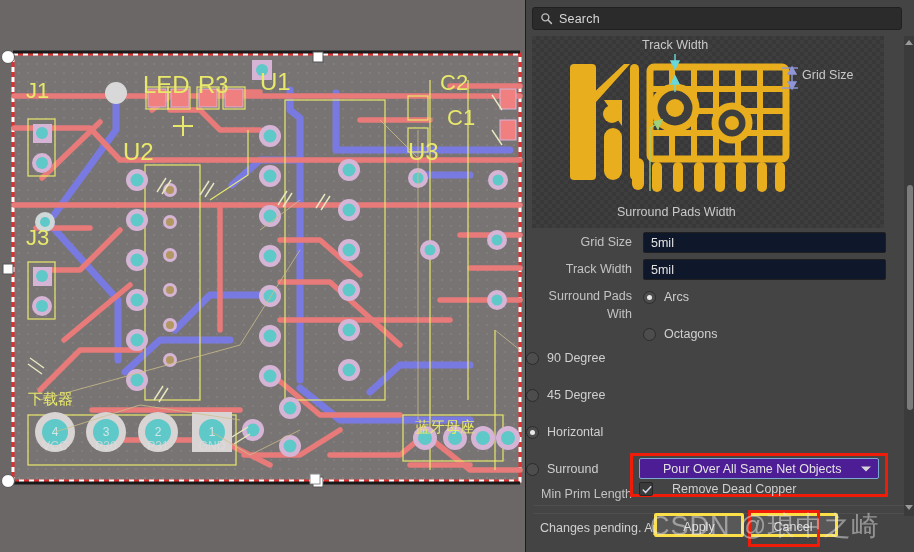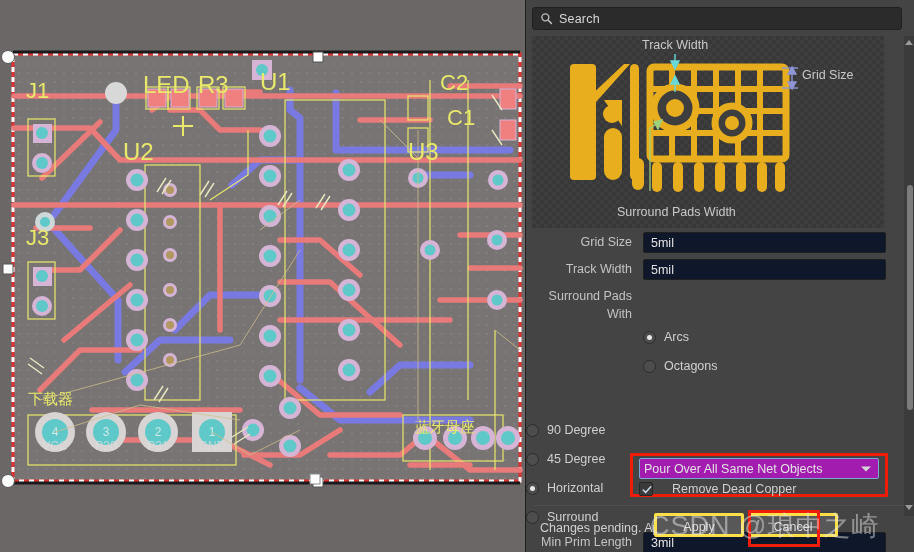--- a/index.html
+++ b/index.html
@@ -57,41 +57,41 @@
   .field-label {
     width: 117px; flex: 0 0 117px; text-align: right; padding-right: 11px;
     color: #c3c3c3; font-size: 12.5px; line-height: 21px;
   }
   .field-label.two-line { line-height: 18px; padding-top: 1px; }
   .text-input {
     width: 243px; height: 21px; background: #0f172a; border: 1px solid #1f1f1f;
     border-radius: 2px; color: #e2e2e2; font-size: 12.5px;
     padding: 0 7px; line-height: 19px; font-family: "Liberation Sans", sans-serif;
   }
-  .radio-group { display: flex; flex-direction: column; gap: 11px; padding-top: 2px; margin-top: 40px; }
+  .radio-group { display: flex; flex-direction: column; gap: 19px; padding-top: 2px; }
   .radio-item { display: flex; align-items: center; height: 18px; cursor: default; }
   .radio-dot {
     width: 13px; height: 13px; border-radius: 50%;
     background: #4d4d4d; border: 1px solid #2c2c2c; margin-right: 8px;
     flex: 0 0 13px; position: relative;
   }
   .radio-dot.checked::after {
     content: ""; position: absolute; left: 3px; top: 3px;
     width: 5px; height: 5px; border-radius: 50%; background: #e8e8e8;
   }
   .radio-label { color: #cfcfcf; font-size: 12.5px; }
 
   .divider { height: 1px; background: #4f4f4f; margin: 8px 8px 0 8px; }
   .red-box {
     position: absolute; border: 3px solid #f01c0a; border-radius: 1px;
   }
   .combo {
-    position: absolute; height: 21px; background: #a21caf;
+    position: absolute; height: 21px; background: #4c1d95;
     border: 1px solid #7aa7d4; border-radius: 2px;
-    display: flex; align-items: center; padding: 0 4px;
+    display: flex; align-items: center; padding: 0 23px;
     color: #e2e2e2; font-size: 12.5px;
   }
   .combo-caret {
     position: absolute; right: 7px; top: 50%; transform: translateY(-50%);
     width: 0; height: 0; border-left: 5px solid transparent;
     border-right: 5px solid transparent; border-top: 5px solid #d5d5d5;
   }
   .check-row { position: absolute; display: flex; align-items: center; }
   .checkbox {
     width: 14px; height: 14px; background: #3a3a3a; border: 1px solid #262626;
@@ -583,21 +583,20 @@
           </div>
           <div class="radio-item">
             <span class="radio-dot"></span>
             <span class="radio-label">Surround</span>
           </div>
         </div>
       </div>
 
       <div class="field-row">
         <div class="field-label">Min Prim Length</div>
-        <input class="text-input" type="text" value="3mil" style="">
       </div>
 
       <div class="divider"></div>
     </div>
 
     <div class="red-box" style="left:104px; top:453px; width:258px; height:44px;"></div>
 
     <div class="combo" style="left:113px; top:458px; width:240px;">
       <span>Pour Over All Same Net Objects</span>
       <span class="combo-caret"></span>

